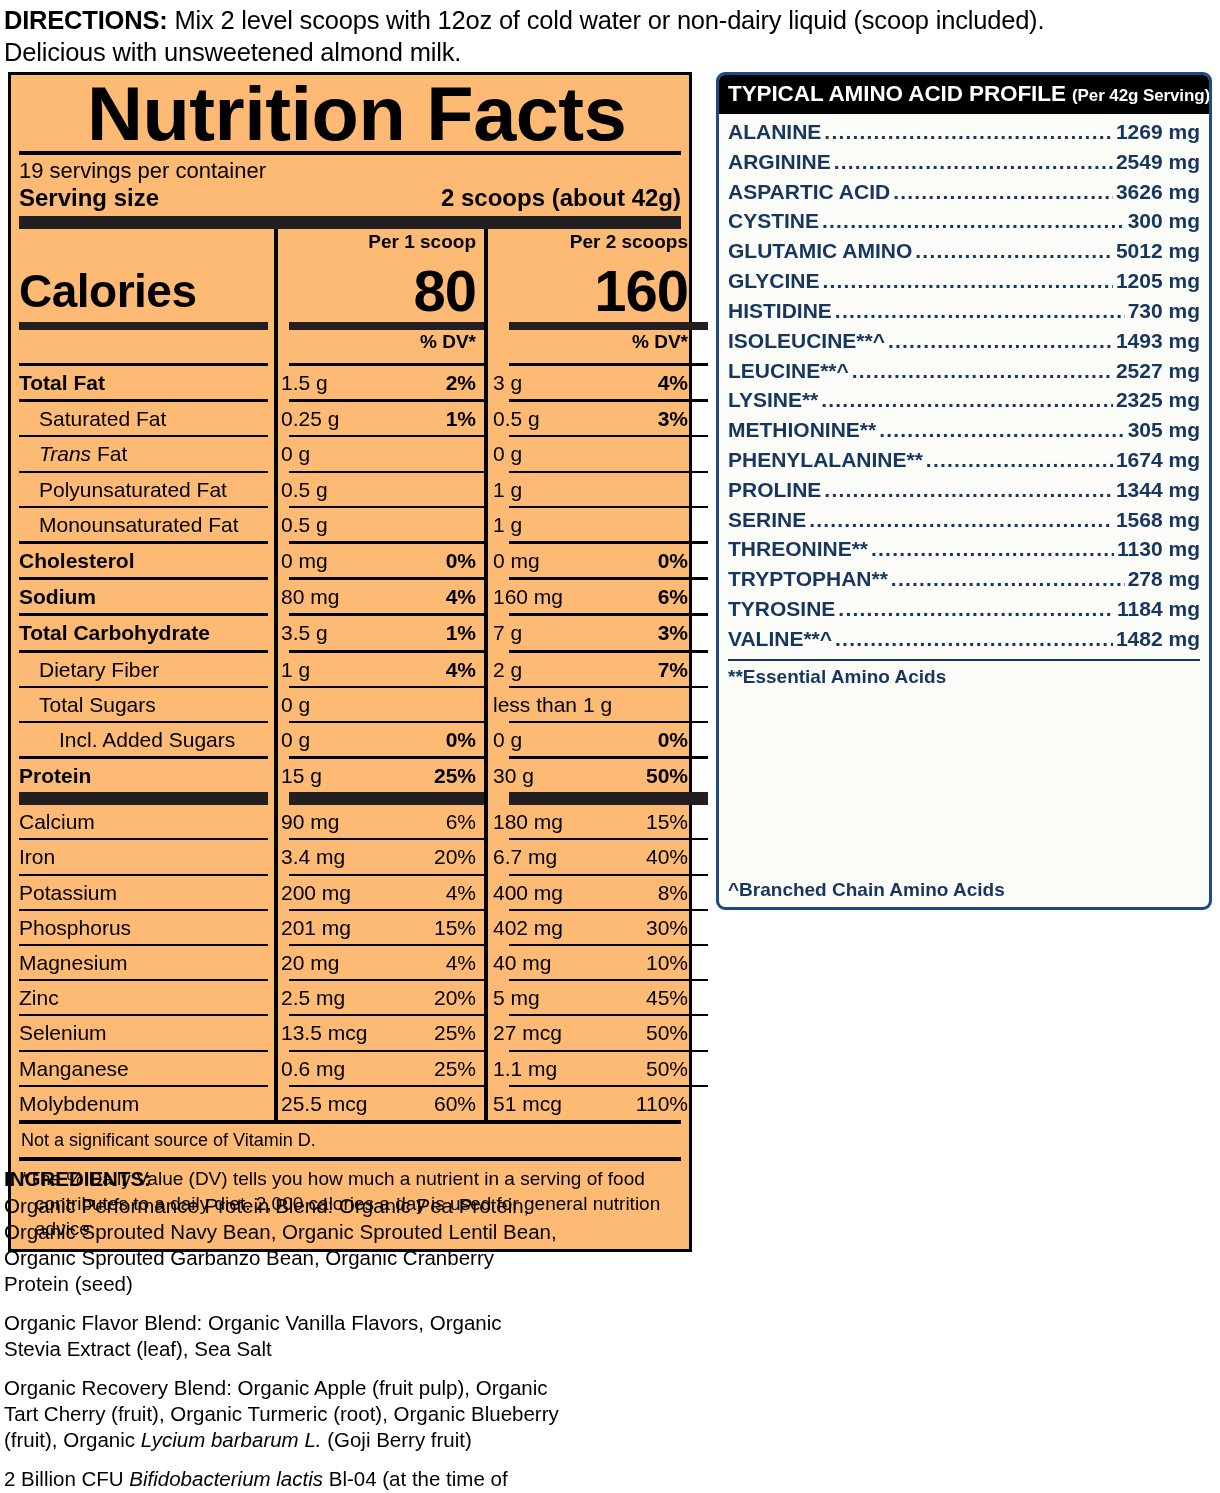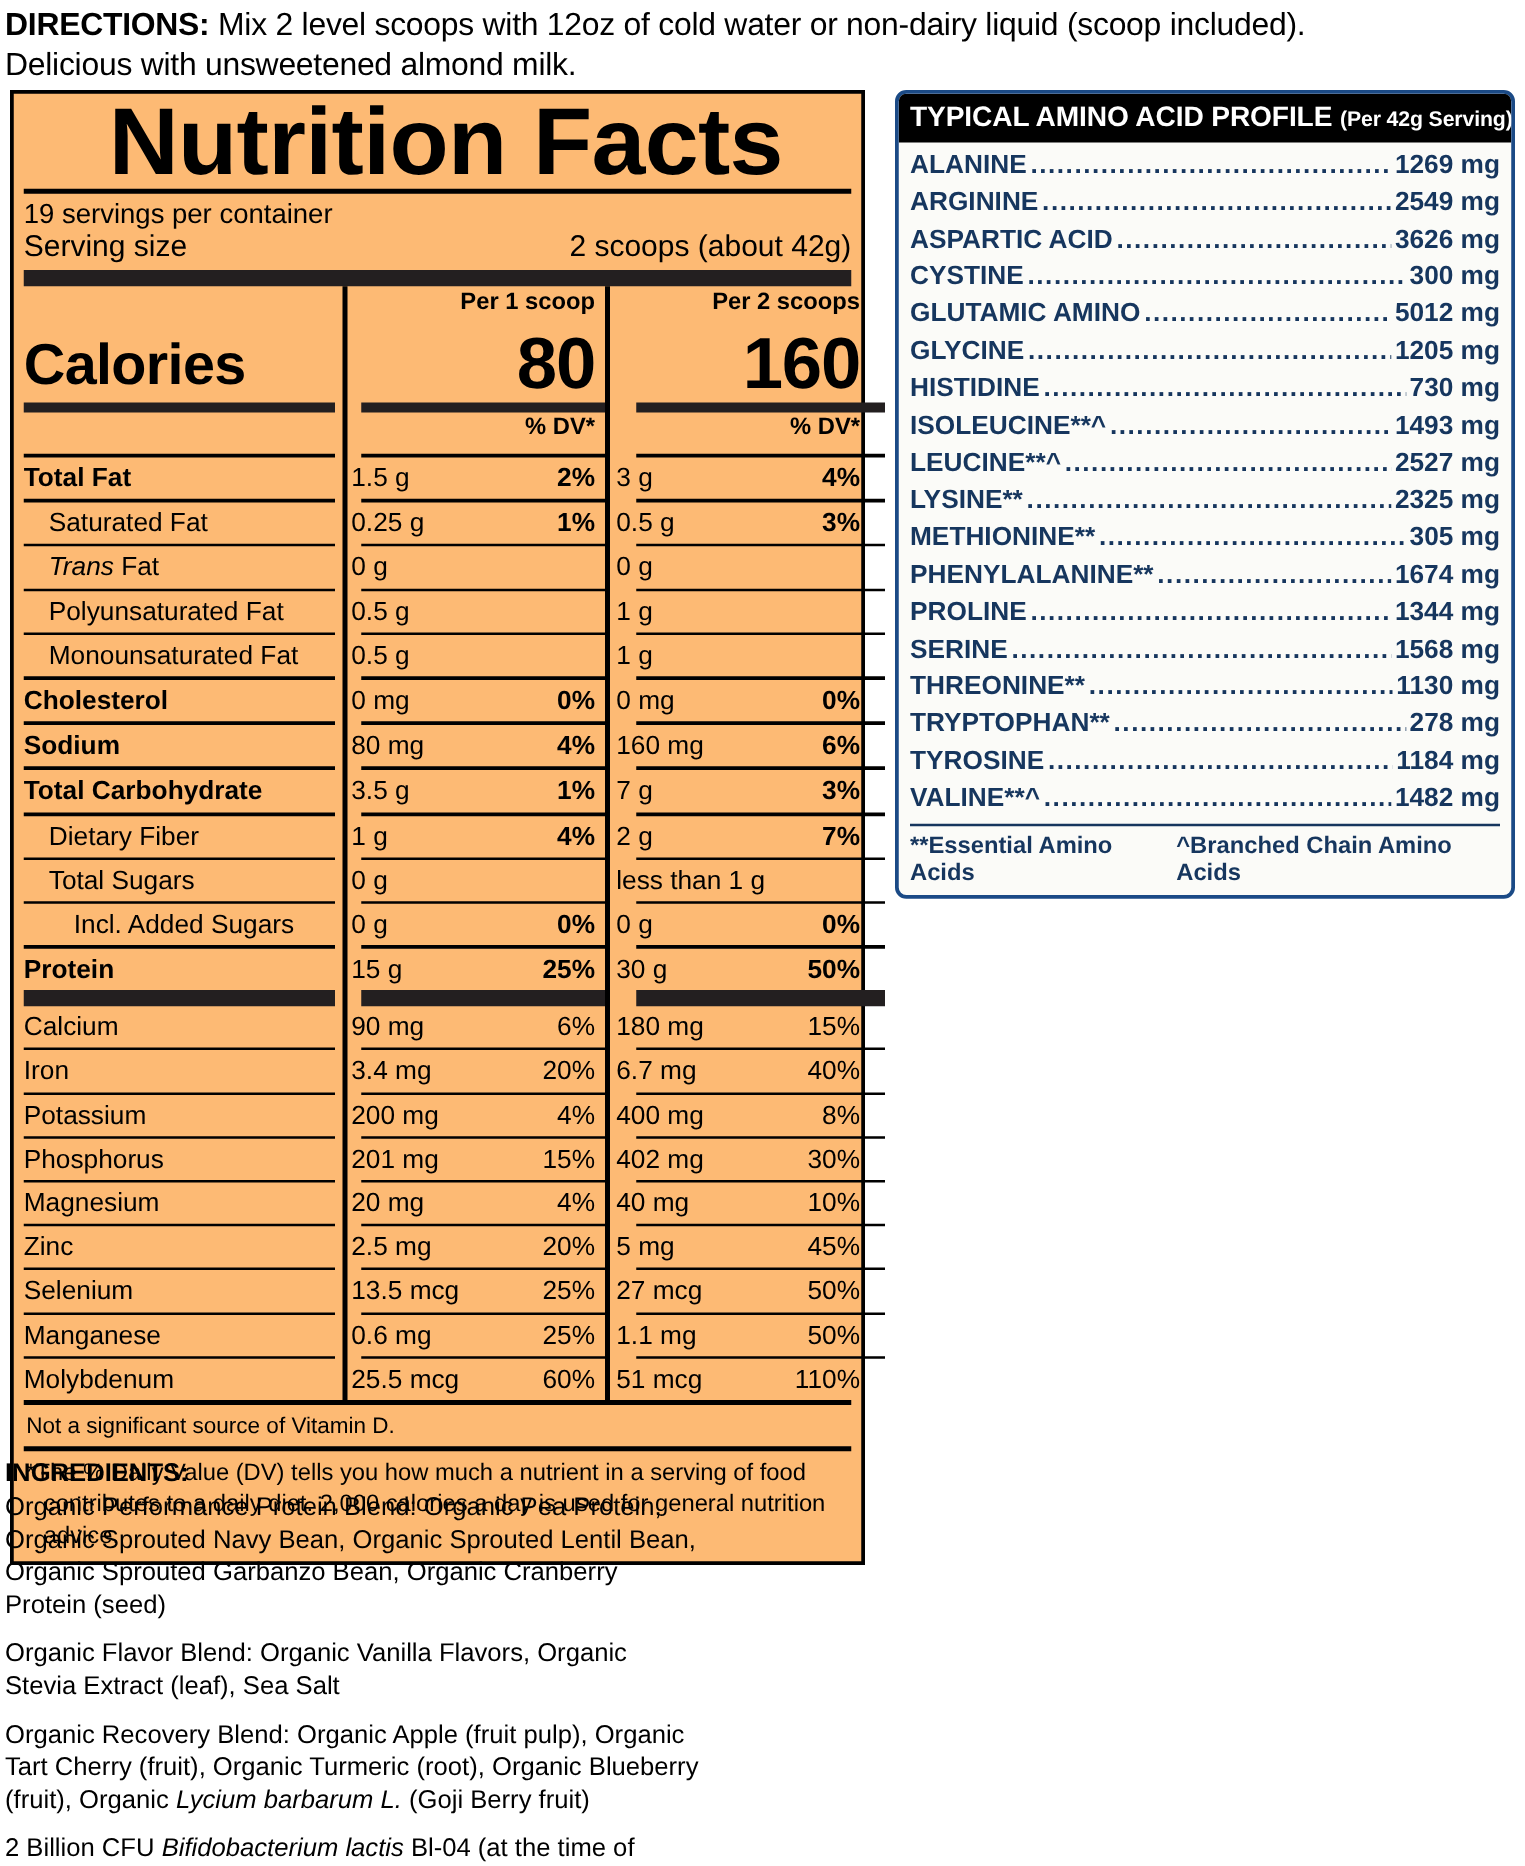--- a/index.html
+++ b/index.html
@@ -32,21 +32,21 @@
     padding-top:4px;padding-bottom:2px;
     font-family:"Liberation Sans", sans-serif;
     transform:scaleX(1.02);transform-origin:left center;
   }
   .rule-med{height:4px;background:#000;}
   .rule-thick{height:13px;background:#231f20;}
 
   .servings{font-size:22px;line-height:1.18;padding:3px 0 0 0;}
   .serving-row{
     display:flex;justify-content:space-between;align-items:baseline;
-    font-weight:normal;font-size:24px;line-height:1.2;padding-bottom:3px;
+    font-weight:bold;font-size:24px;line-height:1.2;padding-bottom:3px;
   }
   .c-name{width:249px;flex:0 0 249px;box-sizing:border-box;padding-right:4px;}
   .c-gap{width:6px;flex:0 0 6px;}
   .c-val{width:206px;flex:0 0 206px;box-sizing:border-box;padding-left:7px;}
   .hdr-sub{
     font-size:19px;font-weight:bold;text-align:right;
     padding:2px 4px 1px 0;line-height:1.15;
   }
   .cal-word{
     font-size:46px;font-weight:bold;line-height:1.0;
@@ -118,20 +118,21 @@
     flex:1 1 auto;overflow:hidden;margin:0 3px;
     color:#16365e;
     letter-spacing:1.2px;
     font-weight:bold;
   }
   .aa-val{flex:0 0 auto;text-align:right;}
   .aa-foot-rule{height:2px;background:#16365e;margin:5px 9px 0 9px;}
   .aa-foot{
     display:flex;color:#16365e;font-weight:bold;font-size:19px;
     padding:5px 9px 6px 9px;
+    flex-direction:column;
   }
   .aa-foot .f1{flex:0 0 213px;}
   .aa-foot .f2{flex:1 1 auto;}
 
   
   .ingr{
     position:absolute;left:4px;top:1166px;width:560px;
     font-size:20.5px;line-height:1.27;
   }
   .ingr h4{margin:0;font-size:20.5px;font-weight:bold;line-height:1.3;}

